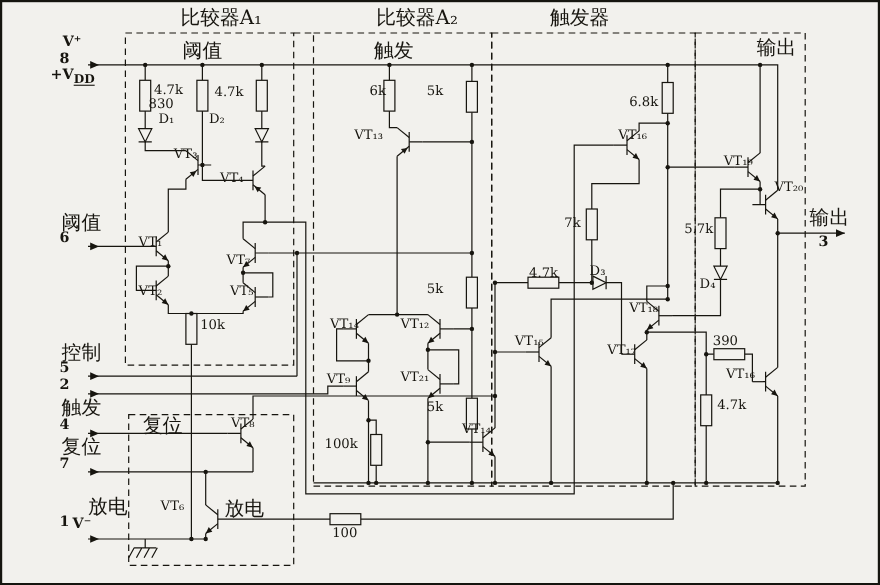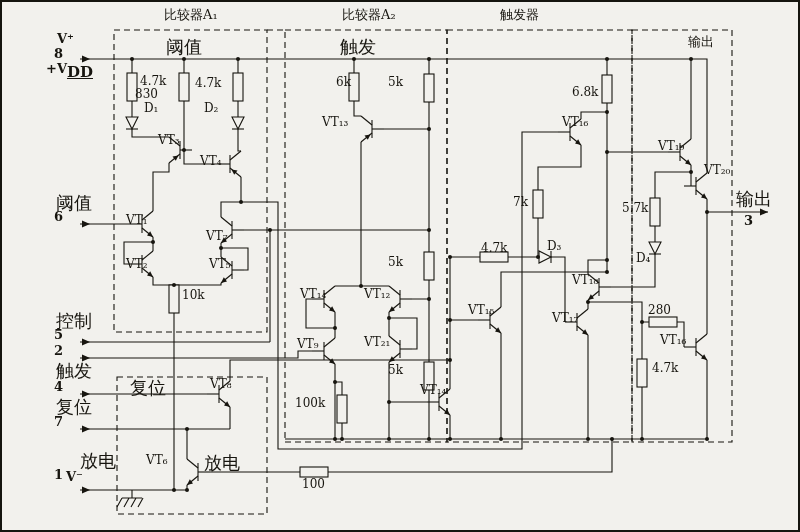--- a/index.html
+++ b/index.html
@@ -5,22 +5,22 @@
   html,body{margin:0;padding:0;background:#e8e8e4;}
   .stage{
     position:relative;width:800px;height:532px;box-sizing:border-box;
     background:#f2f1ed;border:2px solid #15150f;overflow:hidden;
     font-family:"DejaVu Serif","DejaVu Sans",serif;color:#17150f;
   }
   .stage svg{position:absolute;left:0;top:0;}
   .lbl{position:absolute;font-size:12px;line-height:1.05;white-space:nowrap;letter-spacing:0;}
   .cn{font-size:18px;}
   .pin{font-size:13px;font-weight:bold;}
-  .sec{font-size:13px;}
-  sub{font-size:15px;text-decoration:underline;}
+  .sec{font-size:18px;}
+  sub{font-size:11px;text-decoration:underline;}
 </style>
 </head>
 <body>
 
 <div class="stage">
 
 <svg width="800" height="532" viewBox="0 0 800 532">
   <defs>
     <g id="t-npn">
       <line x1="0" y1="-9" x2="0" y2="9"></line>
@@ -214,27 +214,27 @@
 <span class="lbl" style="left:180px;top:287px">10k</span>
 <span class="lbl" style="left:334px;top:74px">6k</span>
 <span class="lbl" style="left:386px;top:74px">5k</span>
 <span class="lbl" style="left:386px;top:254px">5k</span>
 <span class="lbl" style="left:386px;top:362px">5k</span>
 <span class="lbl" style="left:293px;top:395px">100k</span>
 <span class="lbl" style="left:570px;top:84px">6.8k</span>
 <span class="lbl" style="left:511px;top:194px">7k</span>
 <span class="lbl" style="left:479px;top:240px">4.7k</span>
 <span class="lbl" style="left:620px;top:200px">5.7k</span>
-<span class="lbl" style="left:646px;top:302px">280</span>
+<span class="lbl" style="left:646px;top:302px">390</span>
 <span class="lbl" style="left:650px;top:360px">4.7k</span>
 <span class="lbl" style="left:300px;top:476px">100</span>
 
 <span class="lbl" style="left:142px;top:100px">D₁</span>
-<span class="lbl" style="left:202px;top:100px">D₂</span>
-<span class="lbl" style="left:545px;top:238px">D₃</span>
+<span class="lbl" style="left:188px;top:100px">D₂</span>
+<span class="lbl" style="left:534px;top:238px">D₃</span>
 <span class="lbl" style="left:634px;top:250px">D₄</span>
 
 <span class="lbl" style="left:124px;top:212px">VT₁</span>
 <span class="lbl" style="left:124px;top:256px">VT₂</span>
 <span class="lbl" style="left:156px;top:132px">VT₃</span>
 <span class="lbl" style="left:198px;top:153px">VT₄</span>
 <span class="lbl" style="left:207px;top:256px">VT₅</span>
 <span class="lbl" style="left:144px;top:452px">VT₆</span>
 <span class="lbl" style="left:204px;top:228px">VT₇</span>
 <span class="lbl" style="left:208px;top:376px">VT₈</span>

